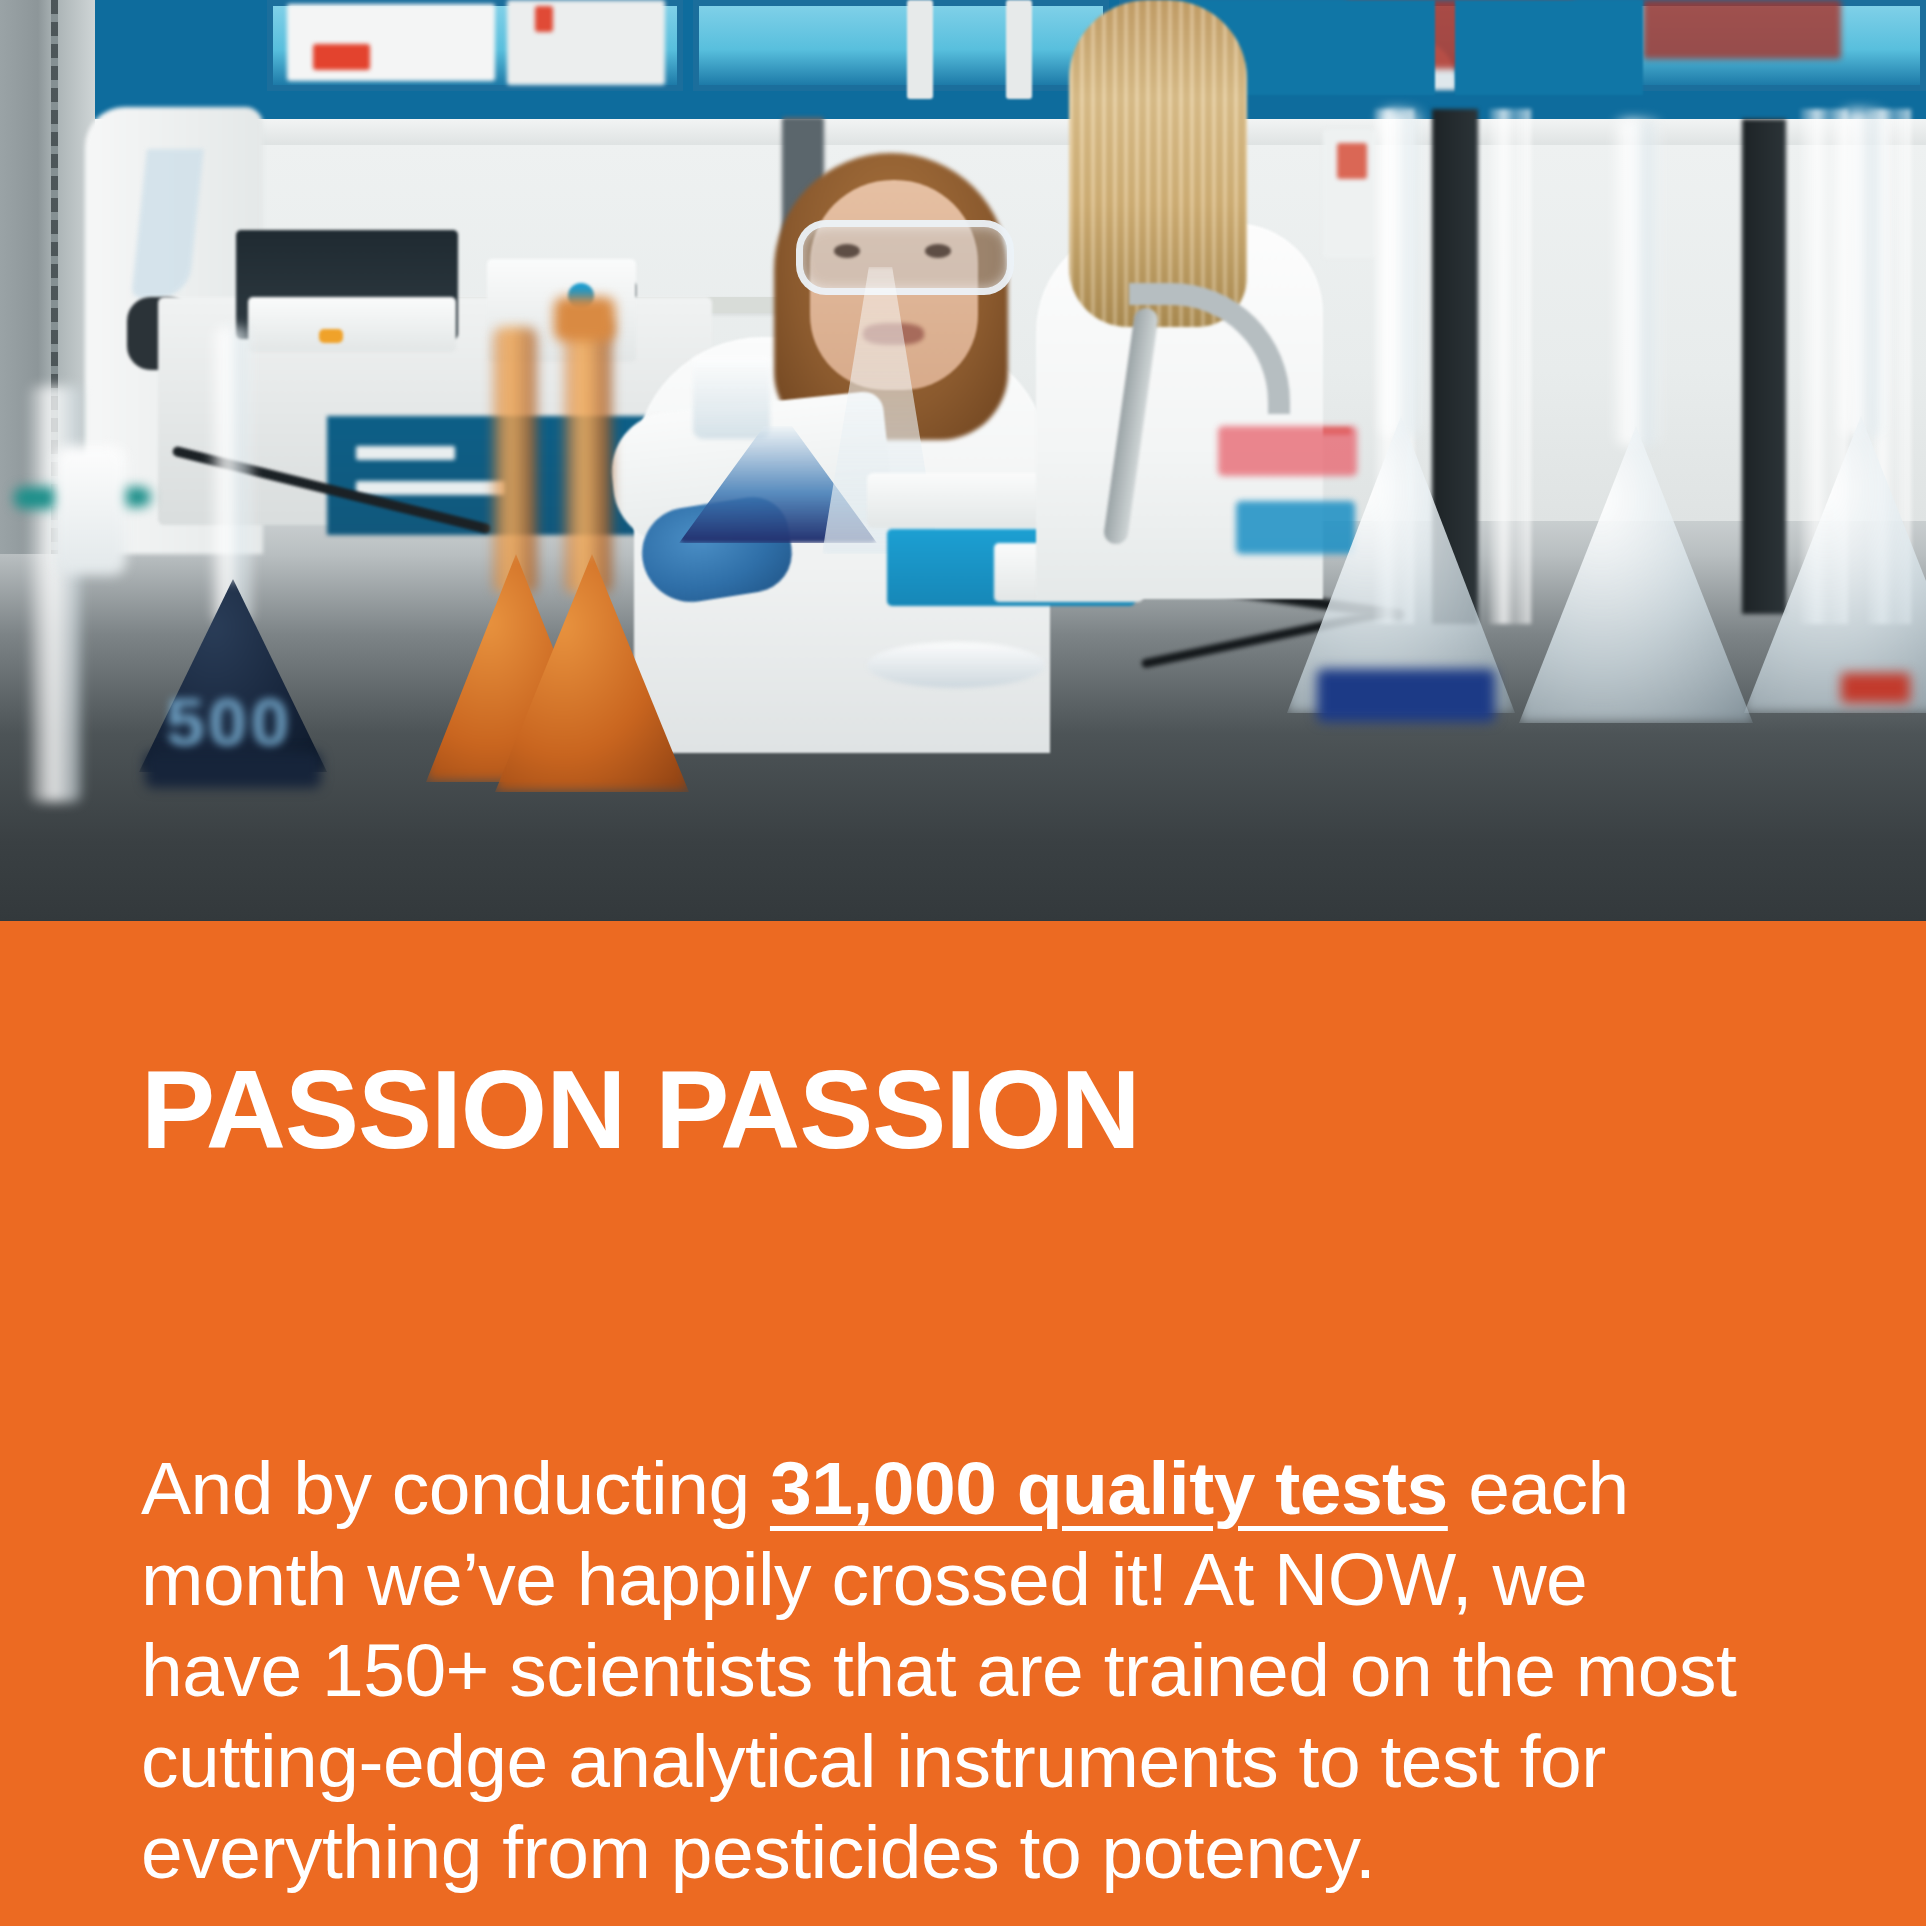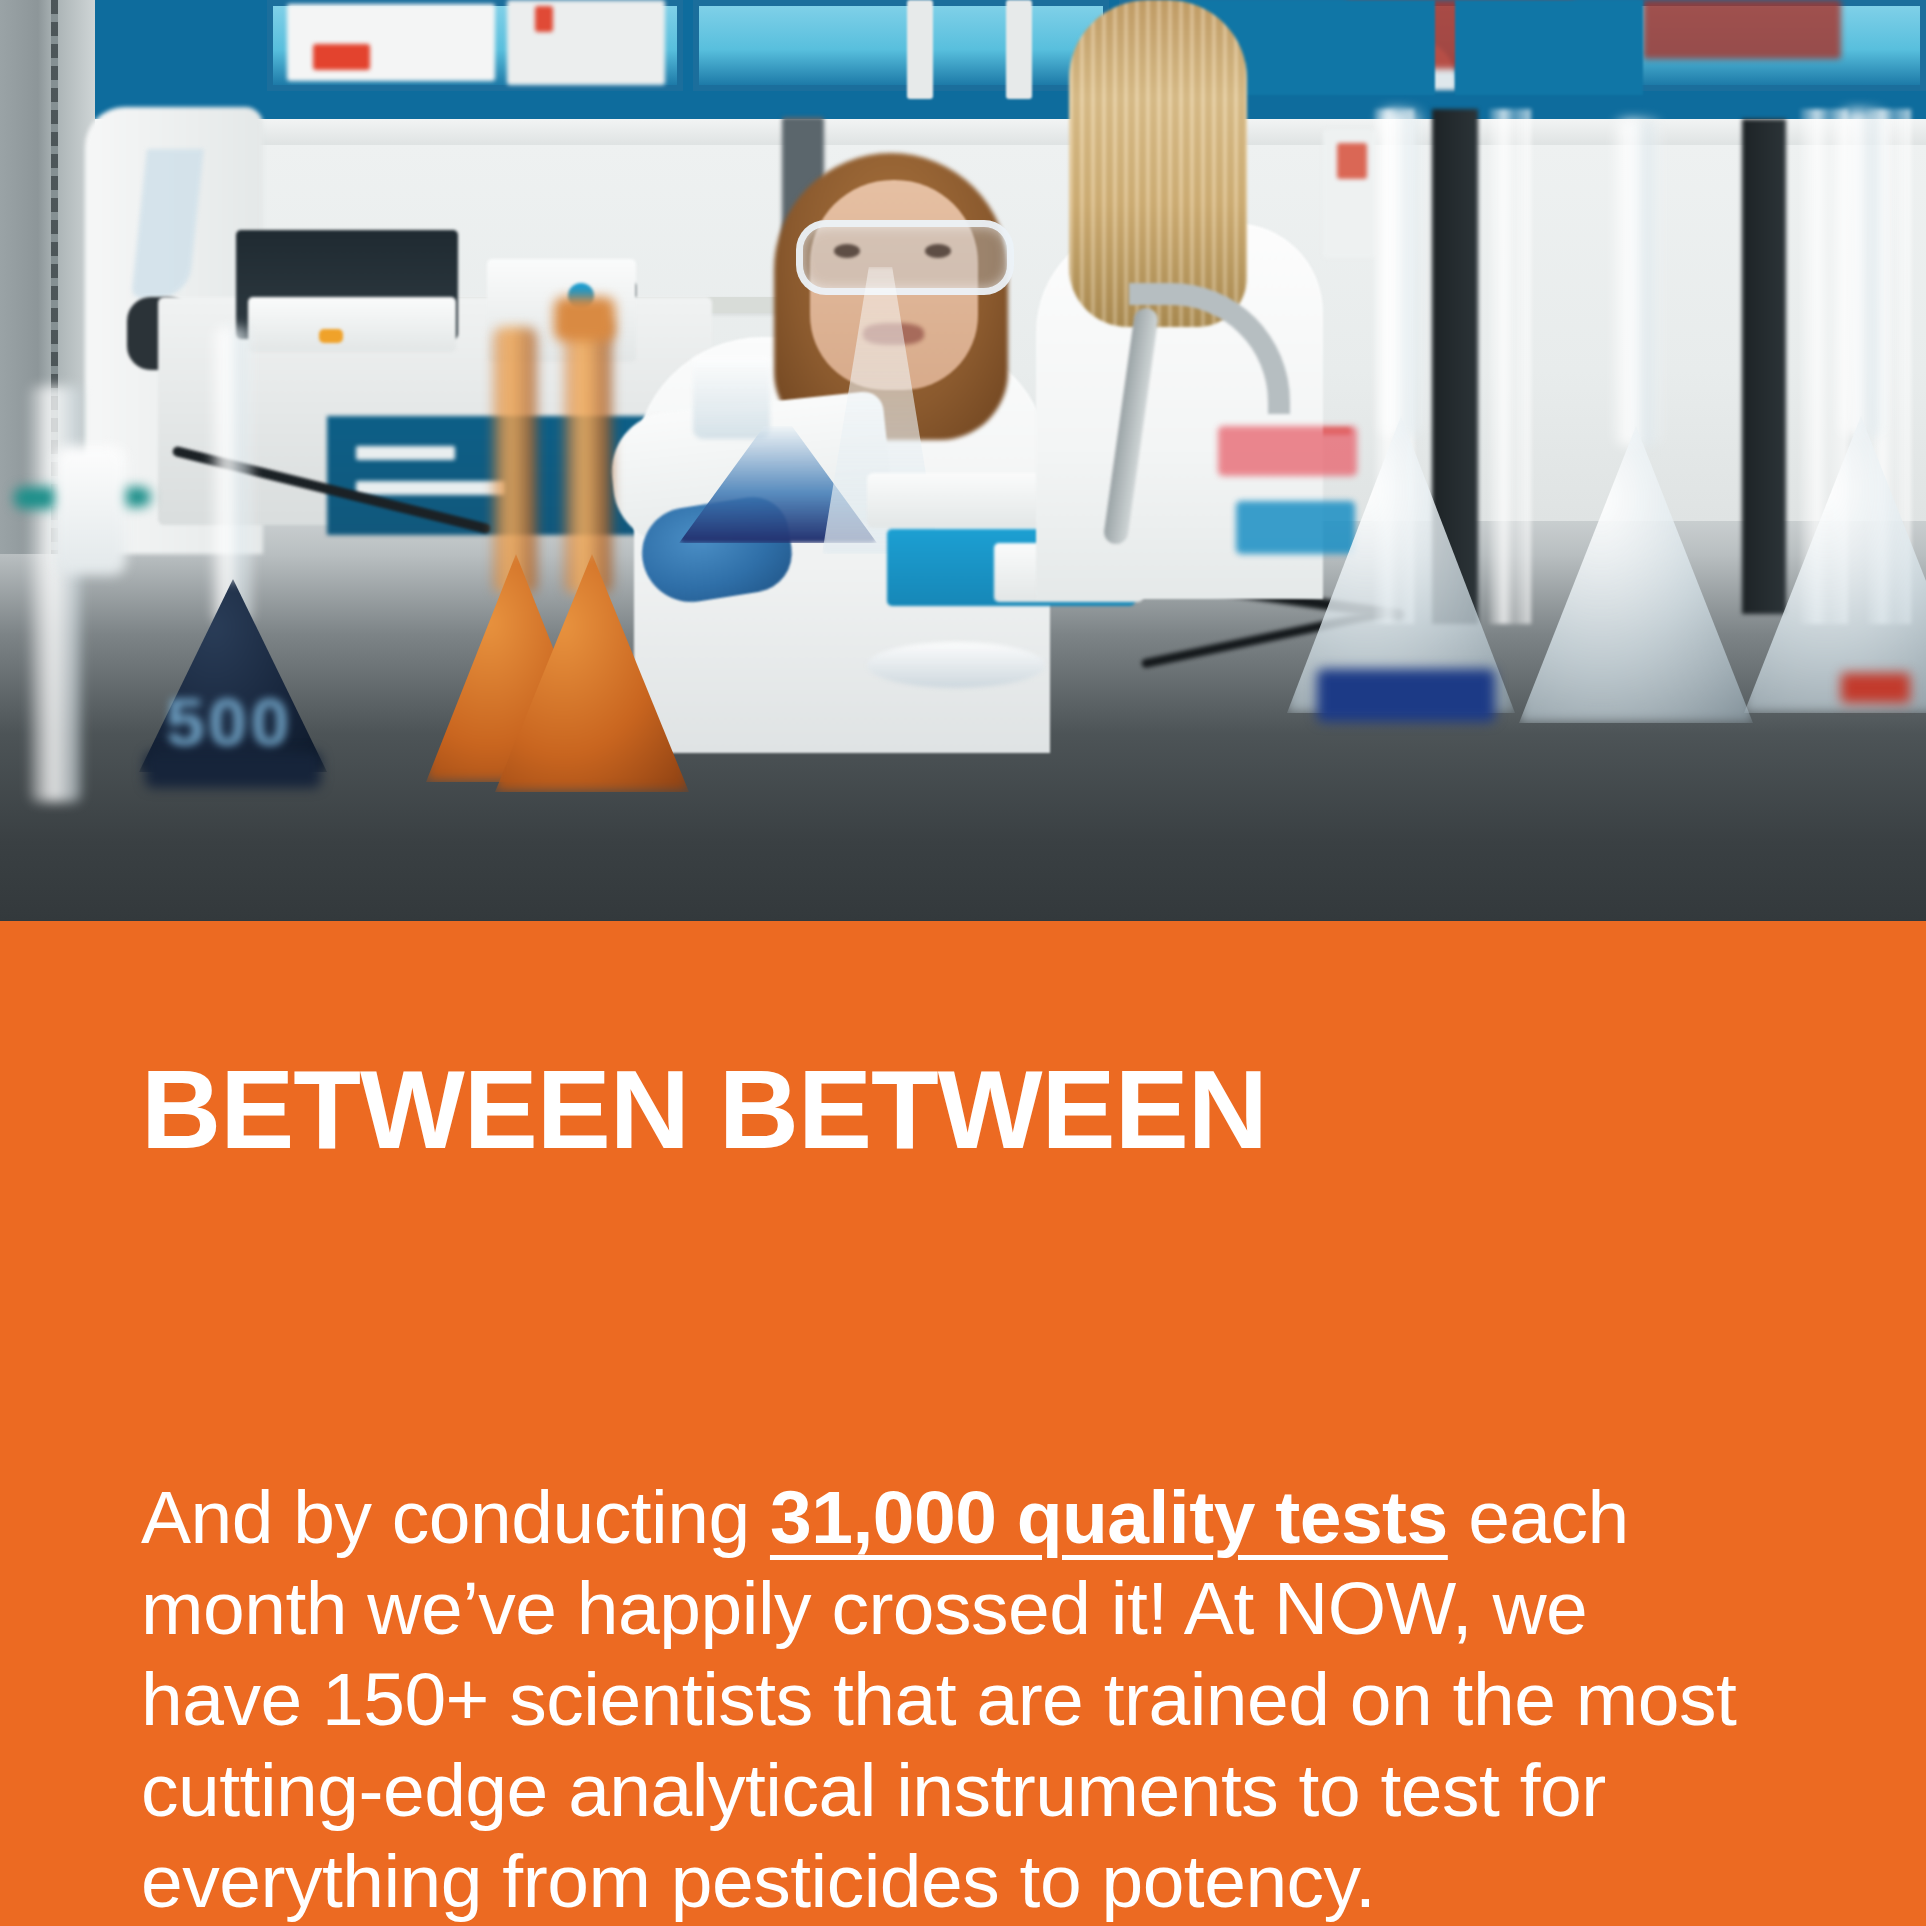--- a/index.html
+++ b/index.html
@@ -330,21 +330,21 @@
     font-weight: 700;
     font-size: 111px;
     line-height: 124px;
     letter-spacing: -1px;
   }
   .headline-line { display: block; white-space: nowrap; }
 
   .body-copy {
     position: absolute;
     left: 141px;
-    top: 476px;
+    top: 447px;
     width: 1624px;
     color: #ffffff;
     font-family: "Liberation Sans", sans-serif;
     font-weight: 400;
     font-size: 75px;
     line-height: 91px;
     letter-spacing: -0.5px;
   }
   .body-copy .emph {
     font-weight: 700;
@@ -468,20 +468,20 @@
     <div class="fg flask-body-clear tri" style="left:1519px;top:426px;width:234px;height:297px;"></div>
     <div class="fg flask-neck" style="left:1839px;top:109px;width:46px;height:327px;"></div>
     <div class="fg flask-body-clear tri" style="left:1744px;top:416px;width:234px;height:297px;"></div>
     <div class="fg" style="left:1317px;top:669px;width:178px;height:53px;background:#1c3a86;border-radius:6px;"></div>
     <div class="fg" style="left:1841px;top:673px;width:69px;height:30px;background:#c23a2c;border-radius:4px;"></div>
   </div>
 
   <div class="content">
 
     <h1 class="headline">
-      <span class="headline-line">BETWEEN BETWEEN</span>
+      <span class="headline-line">PASSION PASSION</span>
     </h1>
 
     <p class="body-copy"><span>And by conducting </span><span class="emph">31,000 quality tests</span><span> each month we’ve happily crossed it! At NOW, we have 150+ scientists that are trained on the most cutting-edge analytical instruments to test for everything from pesticides to potency.</span></p>
 
   </div>
 </div>
 
 
 </body></html>

